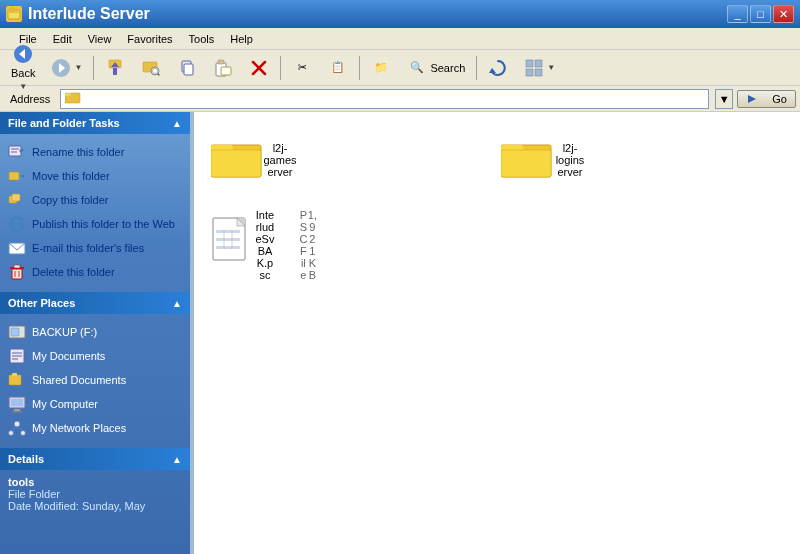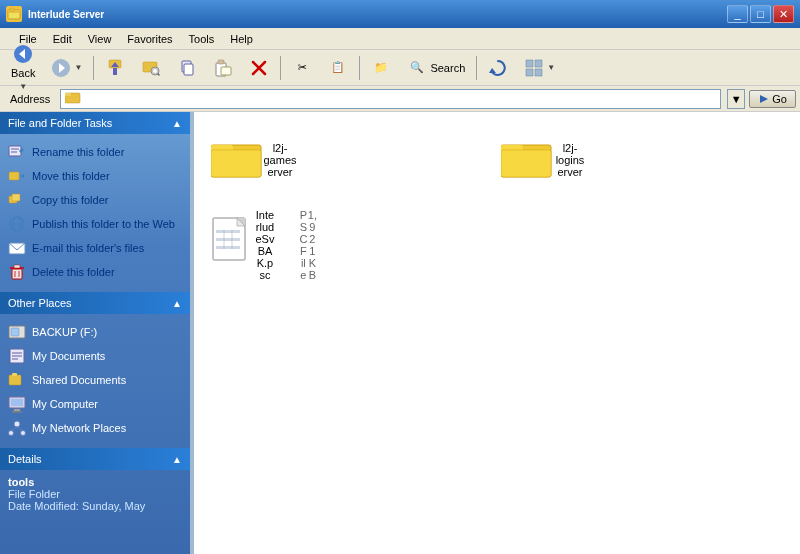--- a/index.html
+++ b/index.html
@@ -4,21 +4,21 @@
   <style>
     * { margin: 0; padding: 0; box-sizing: border-box; }
     body { width: 800px; height: 554px; font-family: 'Tahoma', Arial, sans-serif; font-size: 11px; background: #ece9d8; overflow: hidden; }
 
     
     .title-bar {
       display: flex; align-items: center; justify-content: space-between;
       background: linear-gradient(to bottom, #4a90d9 0%, #2060b0 100%);
       height: 28px; padding: 0 6px;
     }
-    .title-bar-left { display: flex; align-items: center; gap: 6px; color: white; font-weight: bold; font-size: 10px; }
+    .title-bar-left { display: flex; align-items: center; gap: 6px; color: white; font-weight: bold; font-size: 16px; }
     .title-icon { width: 16px; height: 16px; background: #f0c040; border-radius: 2px; display: flex; align-items: center; justify-content: center; font-size: 10px; }
     .title-controls { display: flex; gap: 2px; }
     .title-btn {
       width: 21px; height: 18px; border: 1px solid rgba(255,255,255,0.4);
       background: linear-gradient(to bottom, #5aa0e8, #3070c0);
       color: white; font-size: 11px; display: flex; align-items: center; justify-content: center;
       cursor: pointer; border-radius: 2px;
     }
     .title-btn.close { background: linear-gradient(to bottom, #e05050, #b02020); }
 
@@ -51,39 +51,39 @@
     }
     .address-label { font-size: 11px; font-weight: normal; padding: 0 6px; }
     .address-input-wrap {
       display: flex; align-items: center; flex: 1; height: 20px;
       border: 1px solid #7f9db9; background: white; padding: 0 4px; gap: 4px;
     }
     .address-folder-icon { font-size: 14px; }
     .address-text { flex: 1; font-size: 11px; border: none; outline: none; background: transparent; }
     .address-dropdown { width: 18px; height: 20px; border: 1px solid #7f9db9; background: #ece9d8; display: flex; align-items: center; justify-content: center; cursor: pointer; margin-left: 2px; }
     .go-btn {
-      display: flex; align-items: center; gap: 2px; padding: 2px 8px;
+      display: flex; align-items: center; gap: 14px; padding: 2px 8px;
       background: linear-gradient(to bottom, #f0f0e8, #d8d0b8);
       border: 1px solid #888; cursor: pointer; font-size: 11px; border-radius: 2px;
     }
 
     
     .main-layout { display: flex; height: calc(554px - 28px - 22px - 36px - 26px); }
 
     
     .left-panel {
       width: 190px; min-width: 190px; background: linear-gradient(to bottom, #6b9fd4 0%, #4a7dbf 30%, #3a6aad 100%);
       overflow-y: auto; overflow-x: hidden;
     }
 
     .panel-section { margin-bottom: 2px; }
     .panel-header {
       display: flex; align-items: center; justify-content: space-between;
       background: linear-gradient(to right, #1a5fa8, #2a7fd8);
-      color: white; font-weight: normal; font-size: 11px;
+      color: white; font-weight: bold; font-size: 11px;
       padding: 5px 8px; cursor: pointer;
     }
     .panel-header-arrow { font-size: 10px; }
     .panel-content { padding: 6px 4px; }
 
     .task-item {
       display: flex; align-items: center; gap: 6px; padding: 3px 4px;
       color: #003080; cursor: pointer; font-size: 11px;
     }
     .task-item-icon { width: 18px; height: 18px; display: flex; align-items: center; justify-content: center; flex-shrink: 0; }

